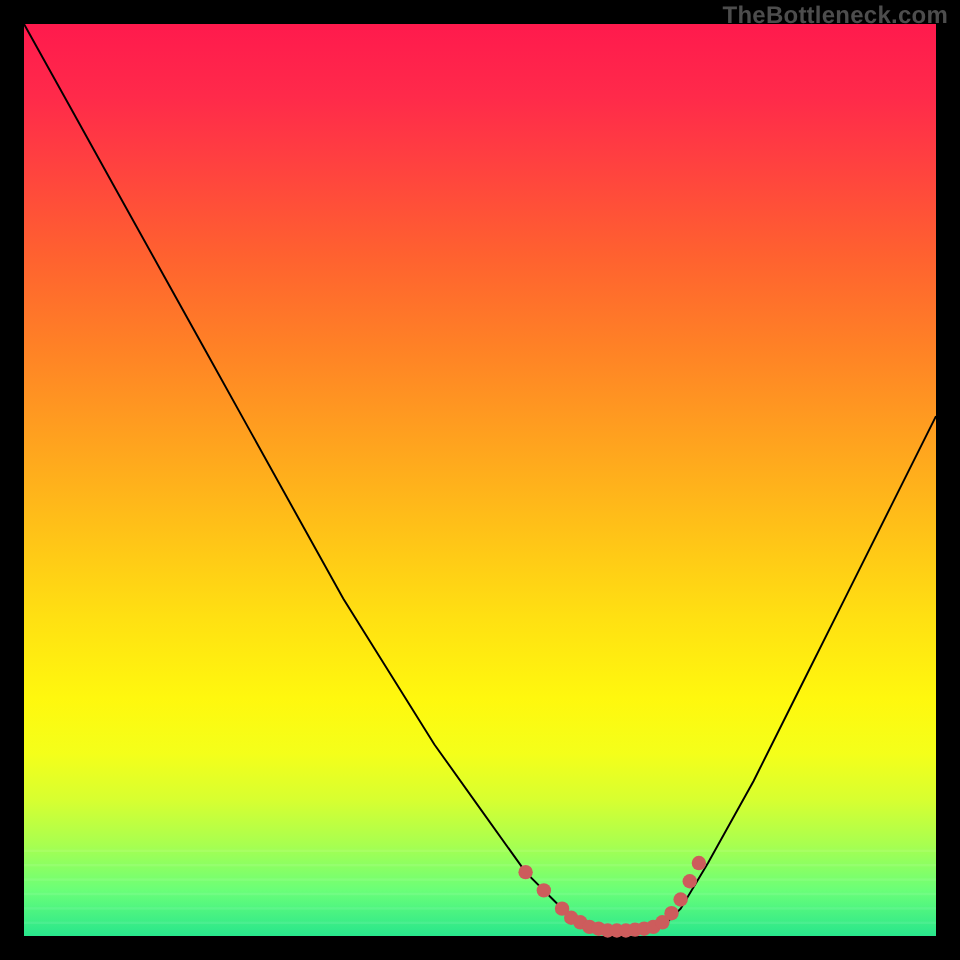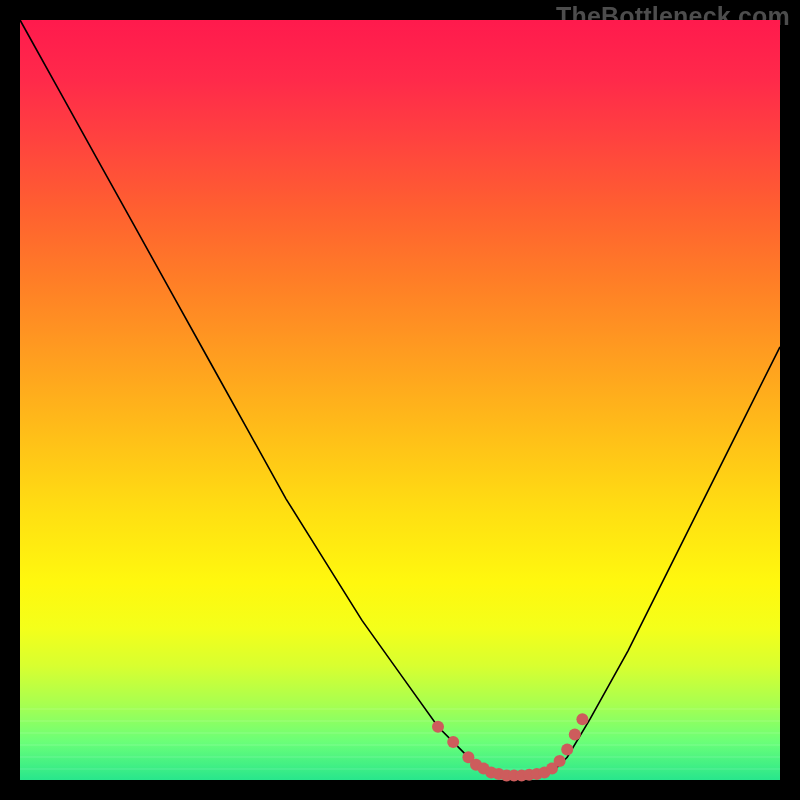--- a/index.html
+++ b/index.html
@@ -48,21 +48,21 @@
     width: 100%;
     height: 2px;
     background: rgba(255,255,255,0.08);
     pointer-events: none;
   }
   .brand {
     position: absolute;
     top: 2px;
     right: 10px;
     color: #4d4d4d;
-    font-size: 25px;
+    font-size: 20px;
     font-weight: 600;
     letter-spacing: 0.2px;
   }
   svg.curve {
     position: absolute;
     left: 0;
     top: 0;
     width: 760px;
     height: 760px;
     overflow: visible;

